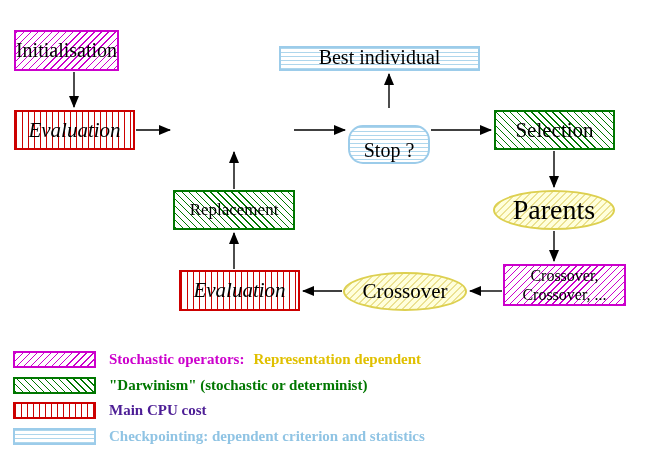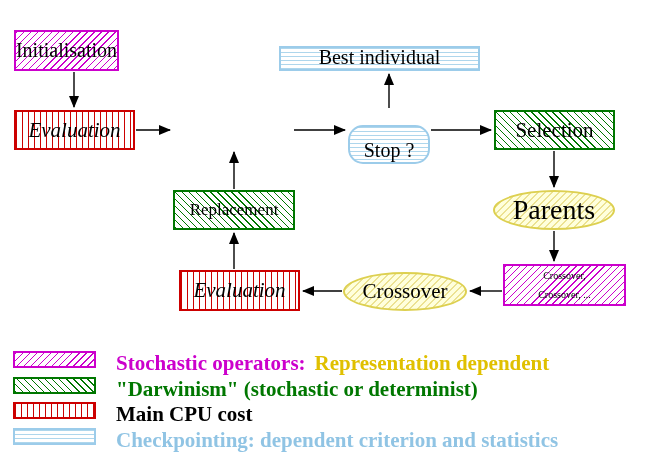--- a/index.html
+++ b/index.html
@@ -43,41 +43,41 @@
   #n-init        {left:14px;  top:30px;  width:105px; height:41px; font-size:20px;}
   #n-eval-top    {left:14px;  top:110px; width:121px; height:40px; font-size:21px;}
   #n-population  {left:173px; top:110px; width:120px; height:40px; font-size:21px;}
   #n-best        {left:279px; top:46px;  width:201px; height:25px; font-size:20px;}
   #n-stop        {left:348px; top:109px; width:82px;  height:39px; font-size:20px; border-radius:15px;margin-top:16px;}
   #n-selection   {left:494px; top:110px; width:121px; height:40px; font-size:21px;}
   #n-replacement {left:173px; top:190px; width:122px; height:40px; font-size:17px;}
   #n-parents     {left:493px; top:190px; width:122px; height:40px; font-size:28px;}
   #n-eval-bottom {left:179px; top:270px; width:121px; height:41px; font-size:21px;}
   #n-offspring   {left:343px; top:272px; width:124px; height:39px; font-size:21px;}
-  #n-crossover   {left:503px; top:264px; width:123px; height:42px; font-size:10px; line-height:19px; flex-direction:column;}
+  #n-crossover   {left:503px; top:264px; width:123px; height:42px; font-size:16px; line-height:19px; flex-direction:column;}
   #n-generation  {
     left:314px; top:169px; width:166px; height:86px;
     border:4px dashed #f08080; border-radius:50%;
     color:#ee8989; font-size:20px; background:transparent;
   }
 
   
   #arrows{position:absolute;left:0;top:0;pointer-events:none;}
   #arrows line{stroke:#000;stroke-width:1.4;}
 
   
   .legend-swatch{position:absolute;box-sizing:border-box;width:83px;height:17px;left:13px;}
-  .legend-text{position:absolute;left:116px;font-size:21px;font-weight:bold;white-space:nowrap;}
+  .legend-text{position:absolute;left:109px;font-size:15px;font-weight:bold;white-space:nowrap;}
   .legend-text .part2{margin-left:9px;}
   #lg-row1-sw{top:351px;} #lg-row1-tx{top:351px;}
   #lg-row2-sw{top:377px;} #lg-row2-tx{top:377px;}
   #lg-row3-sw{top:402px;} #lg-row3-tx{top:402px;}
   #lg-row4-sw{top:428px;} #lg-row4-tx{top:428px;}
   .c-magenta{color:#cc00cc;} .c-yellow{color:#e0c000;} .c-green{color:#007700;}
-  .c-red{color:#000000;} .c-cyan{color:#90c4e4;}
+  .c-red{color:#4c1d95;} .c-cyan{color:#90c4e4;}
 </style>
 </head>
 <body>
 
 <div id="stage">
 
   <div class="node hatch-magenta" id="n-init">
     <span class="lbl">Initialisation</span>
   </div>
 

